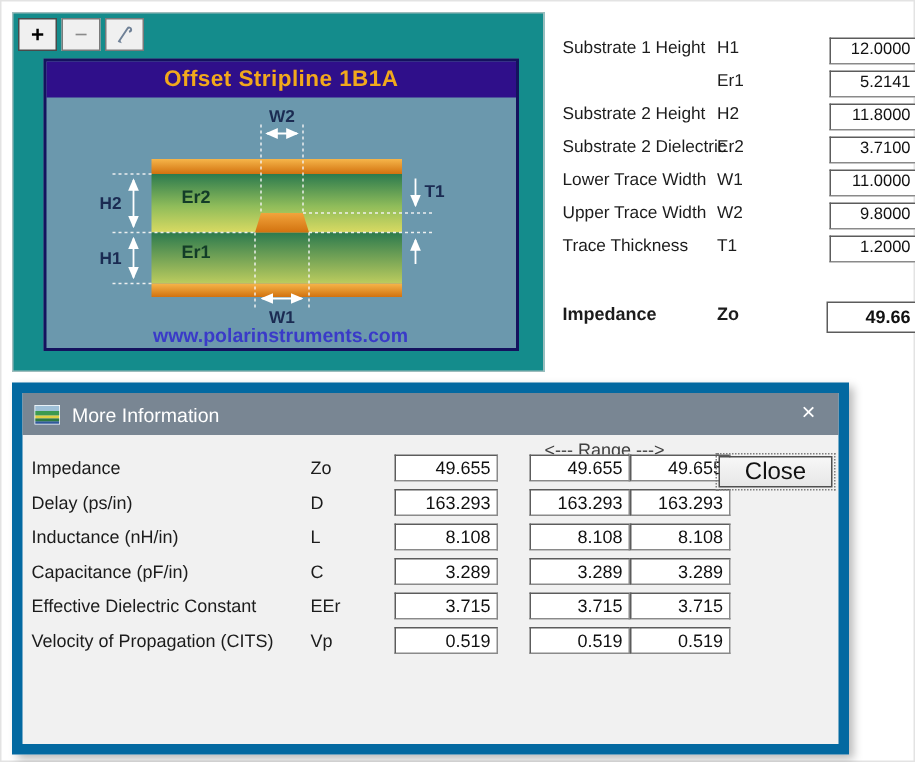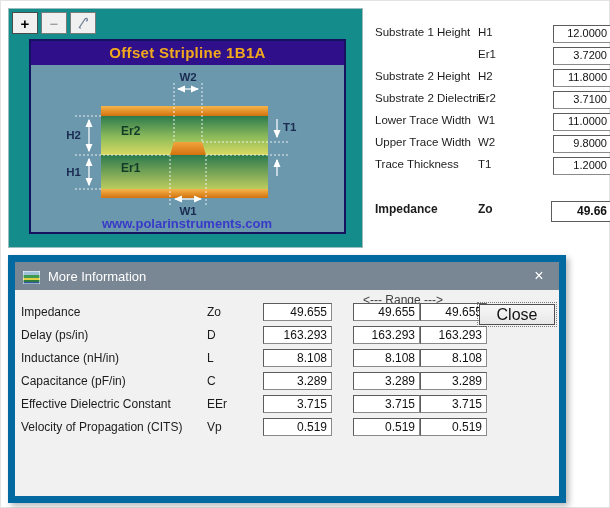--- a/index.html
+++ b/index.html
@@ -156,21 +156,21 @@
   </div>
 
   <div class="params">
     <div class="prow" style="top:0px">
       <span class="plabel">Substrate 1 Height</span>
       <span class="psym">H1</span>
       <span class="pfld">12.0000</span>
     </div>
     <div class="prow" style="top:22px">
       <span class="psym">Er1</span>
-      <span class="pfld">3.7200</span>
+      <span class="pfld">5.2141</span>
     </div>
     <div class="prow" style="top:44px">
       <span class="plabel">Substrate 2 Height</span>
       <span class="psym">H2</span>
       <span class="pfld">11.8000</span>
     </div>
     <div class="prow" style="top:66px">
       <span class="plabel">Substrate 2 Dielectric</span>
       <span class="psym">Er2</span>
       <span class="pfld">3.7100</span>

